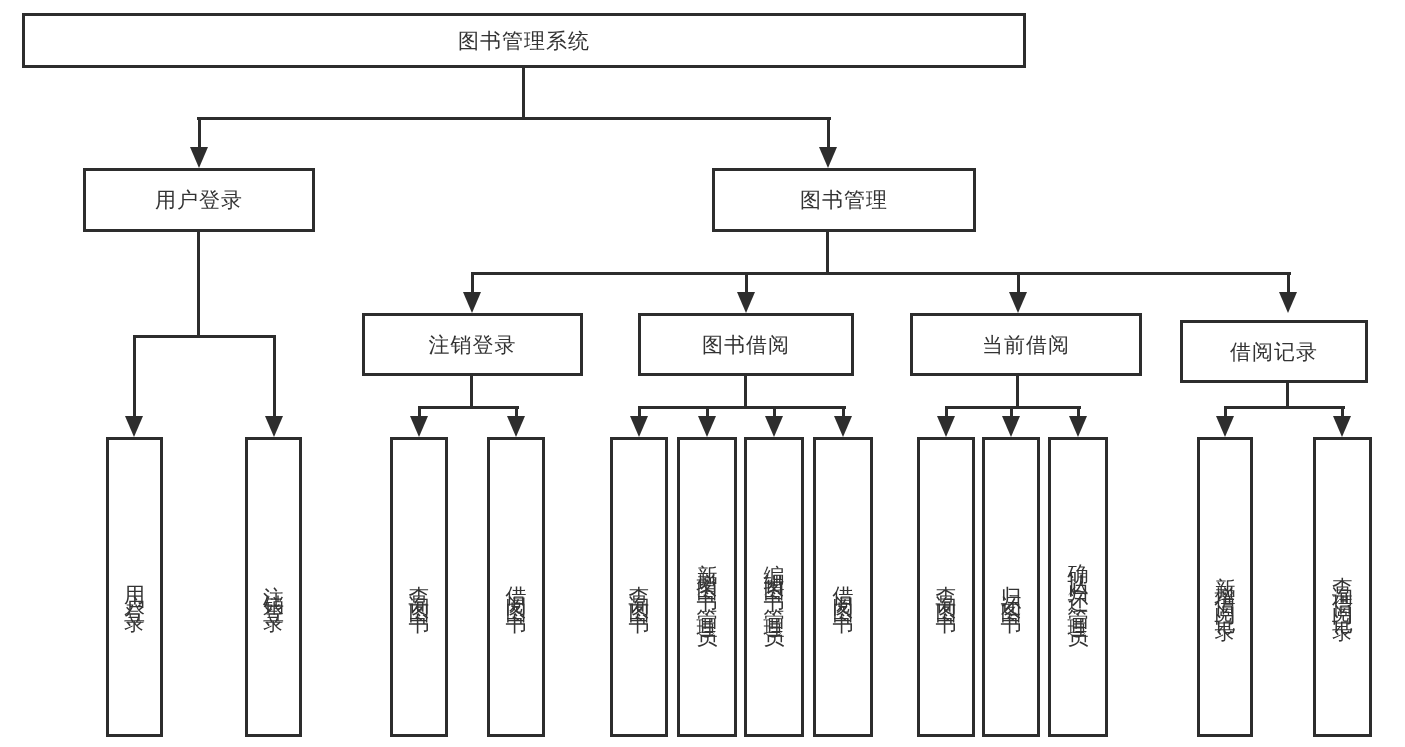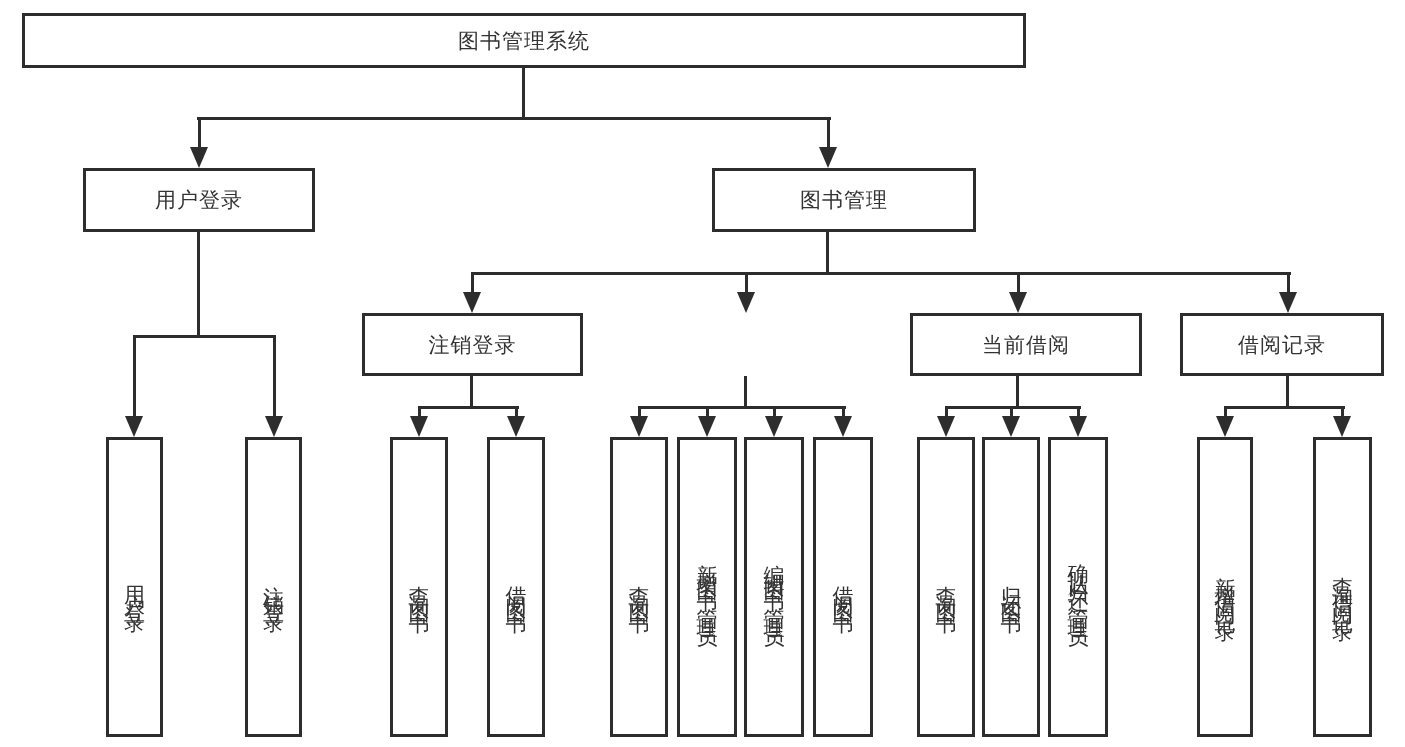--- a/index.html
+++ b/index.html
@@ -63,24 +63,27 @@
   <div class="vline" style="left:826px;top:232px;height:41px"></div>
   <div class="hline" style="left:471px;top:272px;width:820px"></div>
   <div class="arrow" style="left:463px;top:273px;height:40px"></div>
   <div class="arrow" style="left:737px;top:273px;height:40px"></div>
   <div class="arrow" style="left:1009px;top:273px;height:40px"></div>
   <div class="arrow" style="left:1279px;top:273px;height:40px"></div>
 
   <div class="box" style="left:362px;top:313px;width:221px;height:63px">
     <span class="hlabel">注销登录</span>
   </div>
+  <div class="box" style="left:638px;top:313px;width:216px;height:63px">
+    <span class="hlabel">图书借阅</span>
+  </div>
   <div class="box" style="left:910px;top:313px;width:232px;height:63px">
     <span class="hlabel">当前借阅</span>
   </div>
-  <div class="box" style="left:1180px;top:313px;width:204px;height:63px">
+  <div class="box" style="left:1180px;top:320px;width:188px;height:63px">
     <span class="hlabel">借阅记录</span>
   </div>
 
   <div class="vline" style="left:470px;top:376px;height:31px"></div>
   <div class="hline" style="left:418px;top:406px;width:101px"></div>
   <div class="arrow" style="left:410px;top:407px;height:30px"></div>
   <div class="arrow" style="left:507px;top:407px;height:30px"></div>
 
   <div class="vline" style="left:744px;top:376px;height:31px"></div>
   <div class="hline" style="left:638px;top:406px;width:208px"></div>

